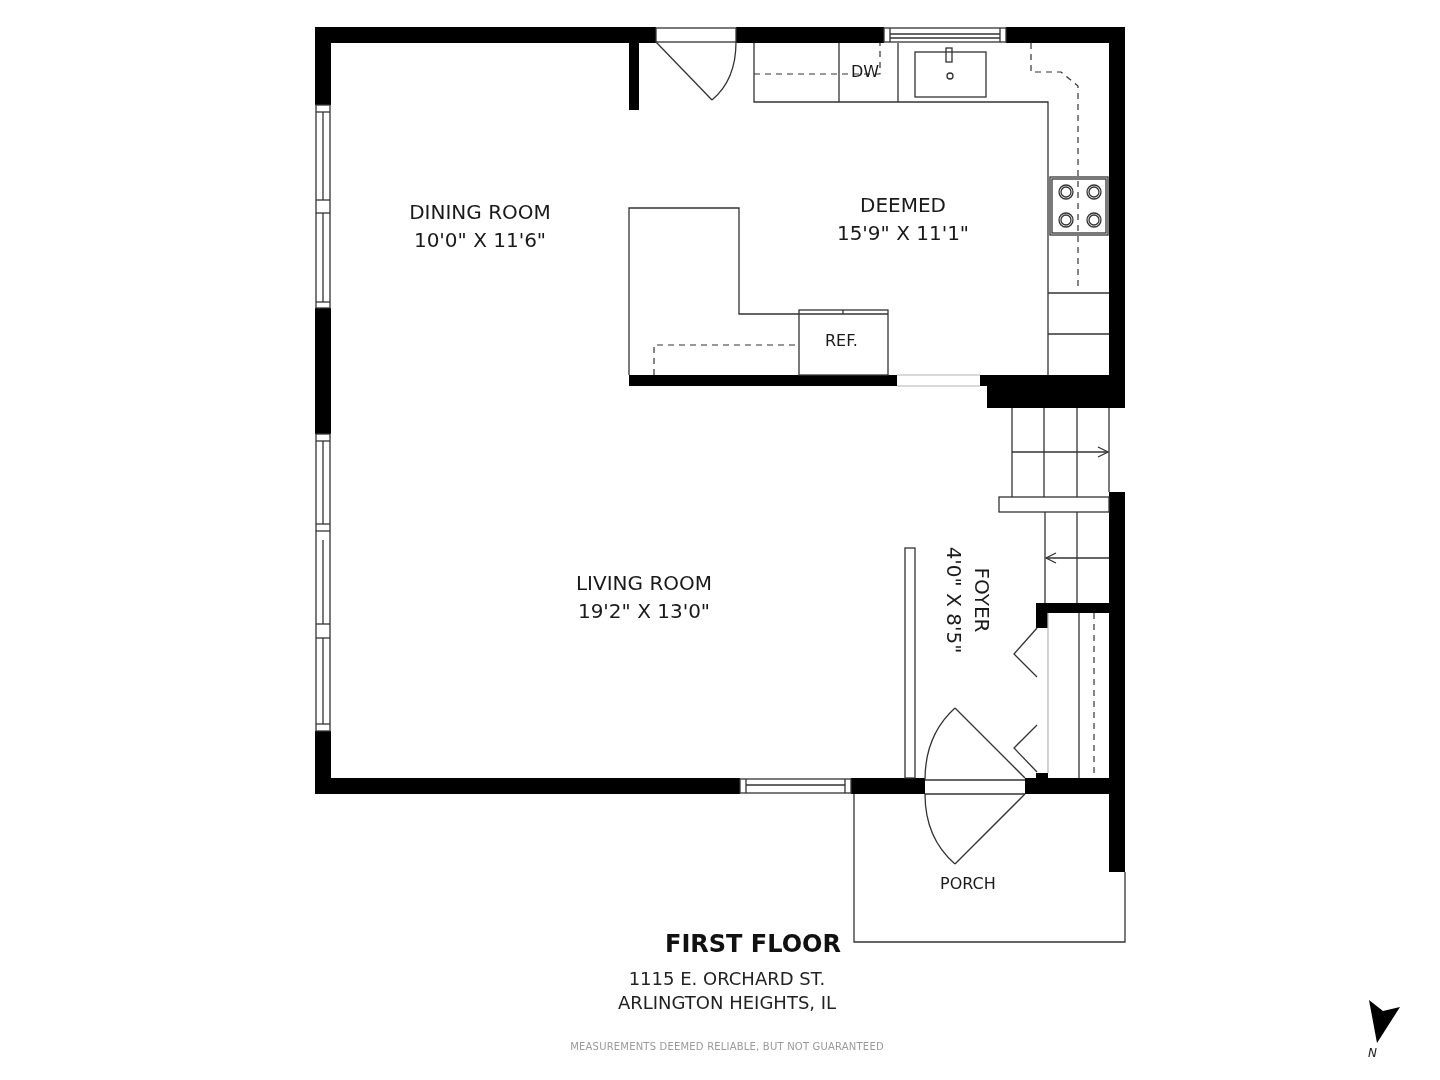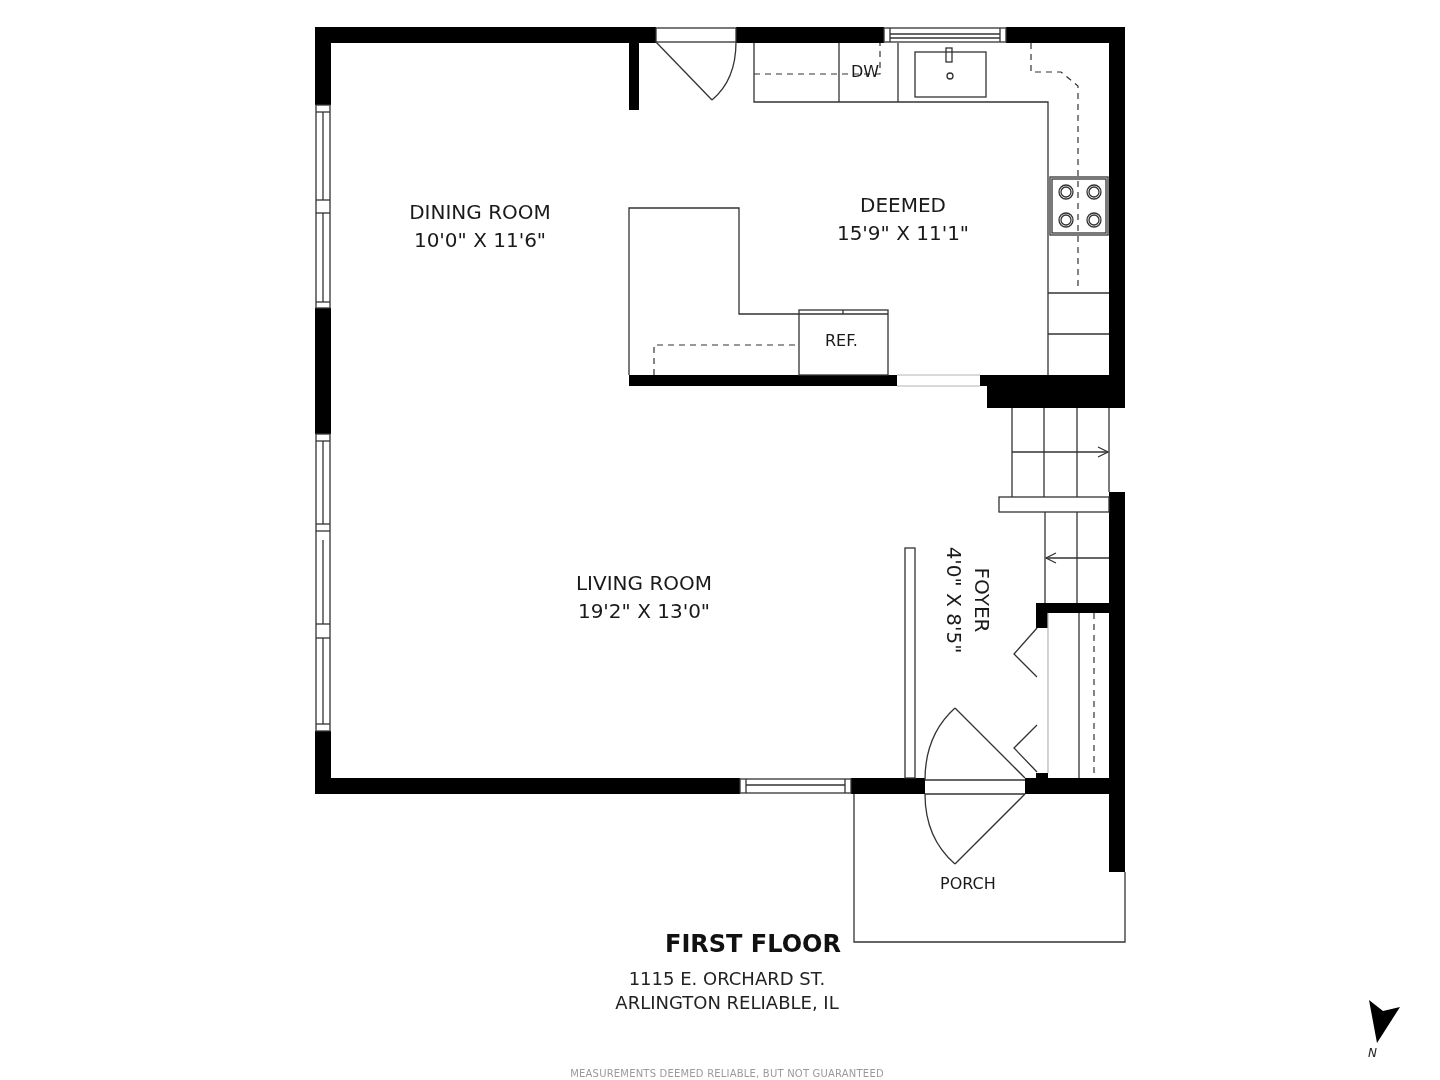--- a/index.html
+++ b/index.html
@@ -14,21 +14,21 @@
                  color: #1a1a1a; white-space: nowrap; }
     .foyer-lbl { position: absolute; left: 968px; top: 600px; transform: translate(-50%, -50%) rotate(90deg);
                  text-align: center; font-size: 20px; line-height: 28px; color: #1a1a1a; white-space: nowrap; }
     .foyer-lbl span { display: block; }
     .title { position: absolute; left: 727px; top: 930px; transform: translateX(-50%);
              font-family: "DejaVu Sans", sans-serif; font-weight: bold; font-size: 24px; color: #111; white-space: nowrap; margin-left: 26px; }
     .addr { position: absolute; left: 727px; top: 967px; transform: translateX(-50%);
             text-align: center; font-size: 18px; line-height: 24px; color: #222; white-space: nowrap; }
     .addr span { display: block; }
     .disclaimer { position: absolute; left: 727px; top: 1041px; transform: translateX(-50%);
-                  font-size: 10px; color: #9a9a9a; letter-spacing: 0.2px; white-space: nowrap; margin-top: 27px; }
+                  font-size: 10px; color: #9a9a9a; letter-spacing: 0.2px; white-space: nowrap; }
     .north-lbl { position: absolute; left: 1368px; top: 1046px; font-size: 12px; font-style: italic; color: #222; }
   </style>
 </head>
 <body>
 
 <svg class="plan" viewBox="0 0 1440 1080" xmlns="http://www.w3.org/2000/svg">
   <g fill="#000">
 
     <rect x="315" y="27" width="341" height="16"></rect>
     <rect x="736" y="27" width="148" height="16"></rect>
@@ -184,16 +184,16 @@
 </div>
 
 <div class="small-lbl" style="left:940px; top:830px;margin-top:44px;">PORCH</div>
 
 <div class="small-lbl" style="left:851px; top:62px;">DW</div>
 <div class="small-lbl" style="left:825px; top:331px;text-align:center;">REF.</div>
 
 <div class="title">FIRST FLOOR</div>
 <div class="addr">
   <span>1115 E. ORCHARD ST.</span>
-  <span>ARLINGTON RELIABLE, IL</span>
+  <span>ARLINGTON HEIGHTS, IL</span>
 </div>
 <div class="disclaimer">MEASUREMENTS DEEMED RELIABLE, BUT NOT GUARANTEED</div>
 <div class="north-lbl">N</div>
 
 </body></html>

